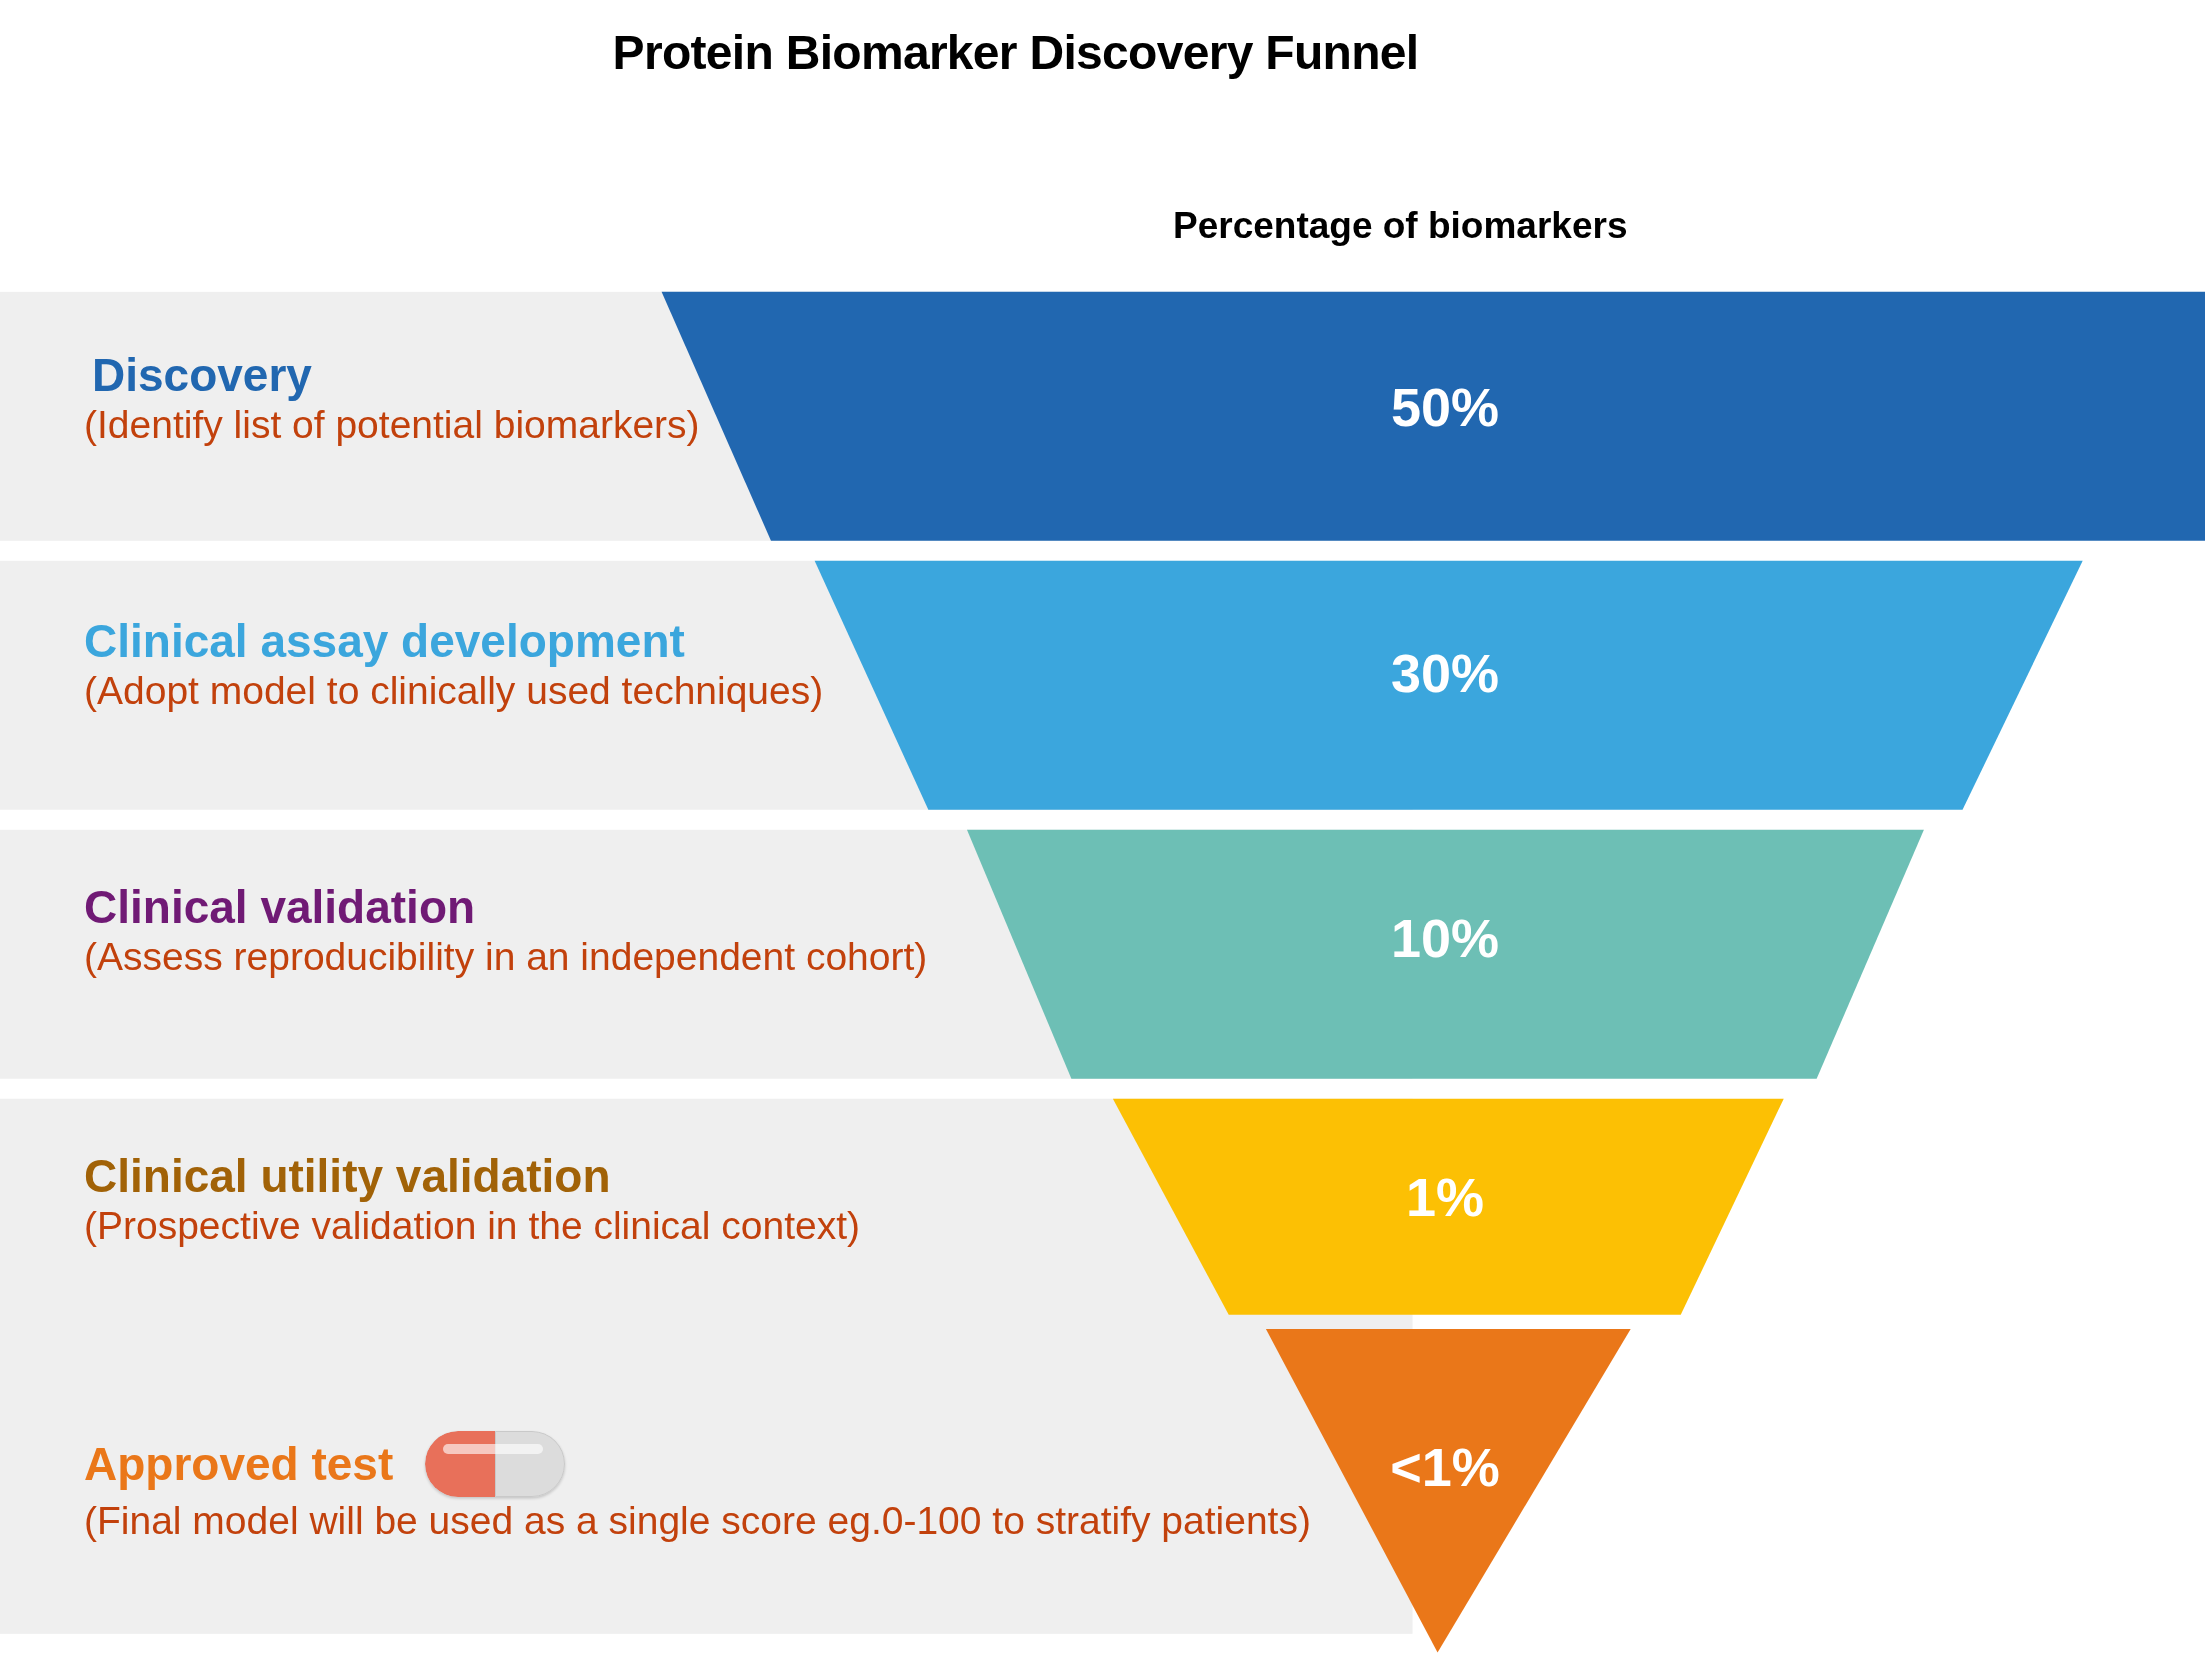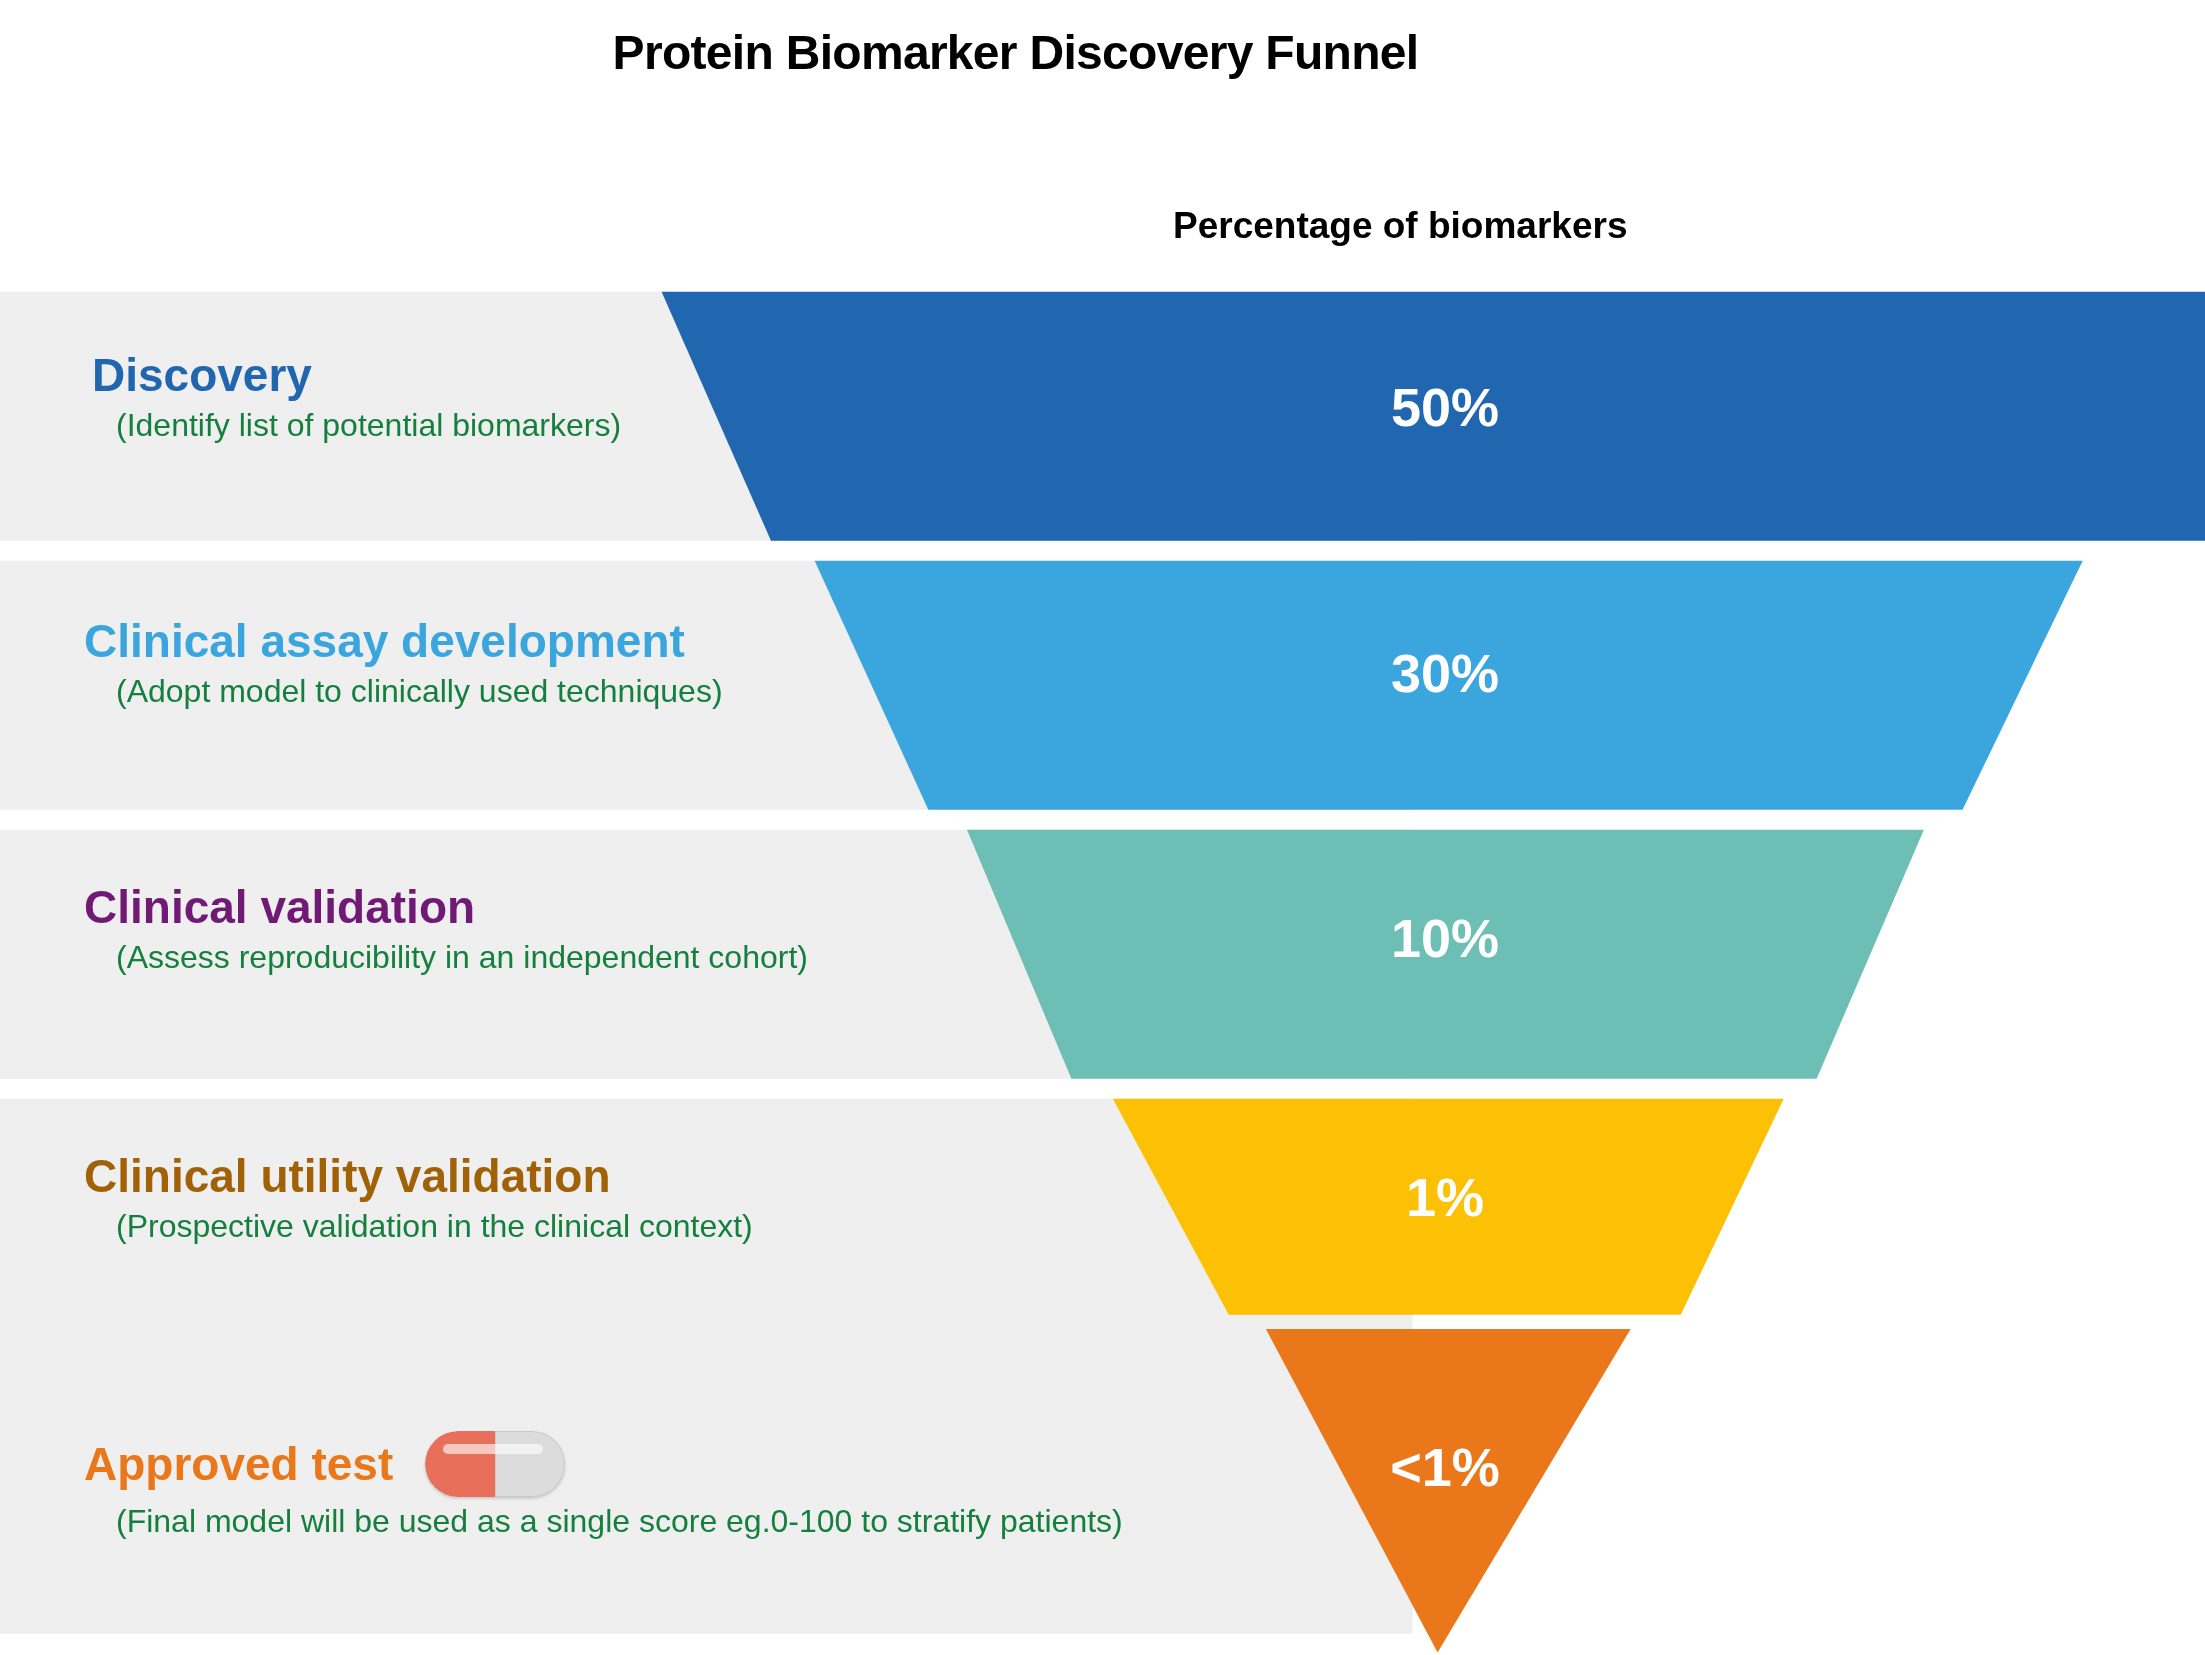--- a/index.html
+++ b/index.html
@@ -62,27 +62,26 @@
   }
   .stage-title {
     font-size: 46px;
     font-weight: bold;
     line-height: 52px;
     white-space: nowrap;
     display: inline-block;
     vertical-align: middle;
   }
   .stage-sub {
-    font-size: 32px;
+    font-size: 39px;
     font-weight: normal;
-    color: #15803d;
+    color: #c2410c;
     line-height: 46px;
     white-space: nowrap;
     margin-top: 1.4px;
-    margin-left: 32px;
   }
   .title-row {
     display: flex;
     align-items: center;
     gap: 31.5px;
   }
 
   
   .pill-icon {
     position: relative;

